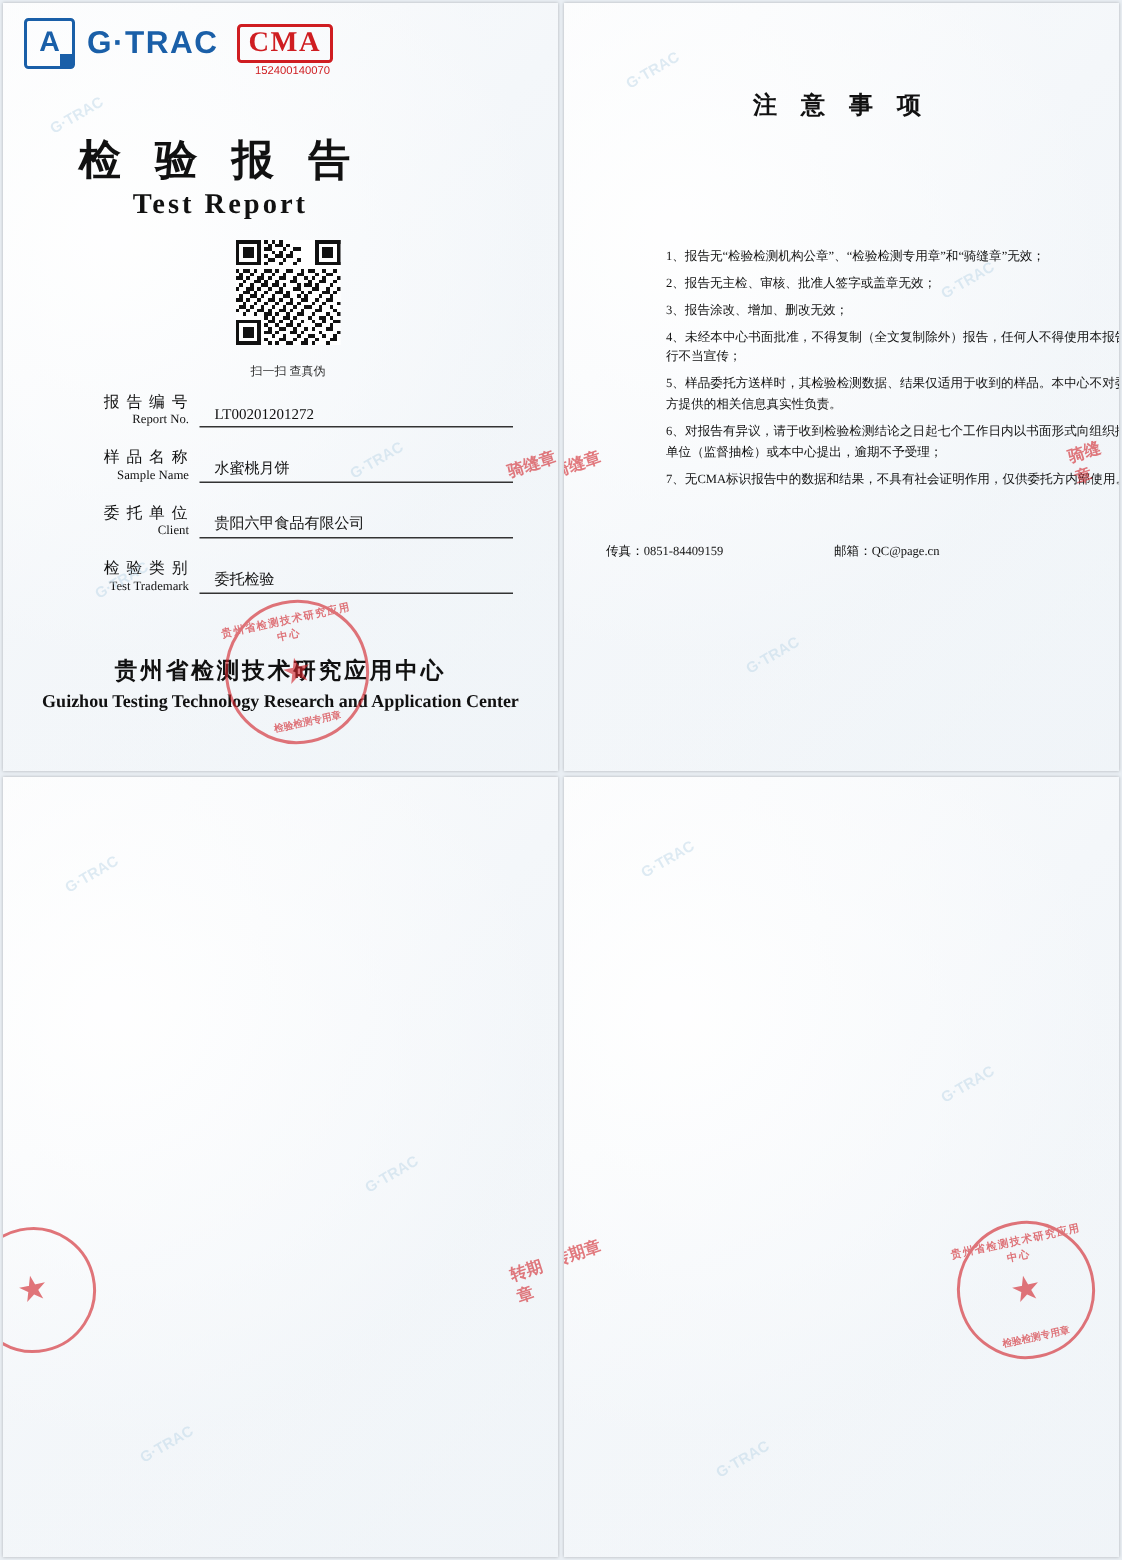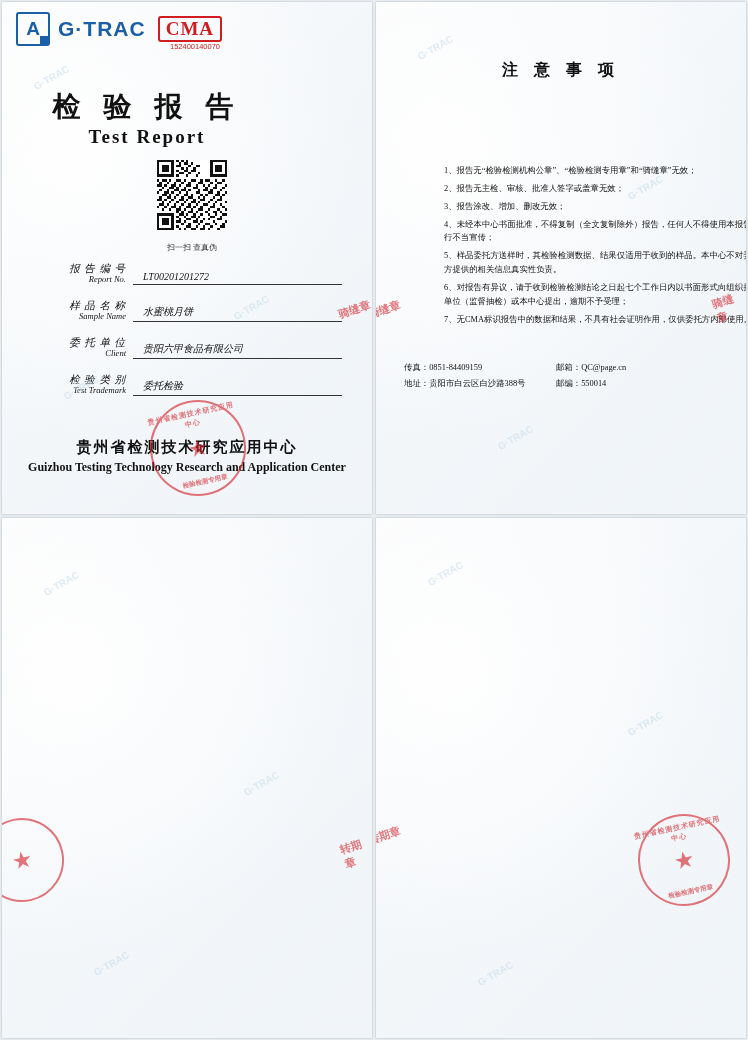--- a/index.html
+++ b/index.html
@@ -65,21 +65,21 @@
 
   
   .qr-wrap{position:absolute;left:155px;top:158px;width:70px;height:70px;}
   .qr{width:70px;height:70px;display:block;}
   .qr-cap{
     position:absolute;left:140px;top:240px;width:100px;text-align:center;
     font-size:8px;color:#333;
   }
 
   
-  .fields{position:absolute;left:40px;top:256px;width:300px;font-style:italic;}
+  .fields{position:absolute;left:40px;top:256px;width:300px;}
   .frow{display:flex;align-items:flex-end;margin-bottom:10px;}
   .flabel{width:84px;text-align:right;padding-right:7px;line-height:1.15;flex:none;}
   .flabel .cn{display:block;font-size:10.5px;color:#111;letter-spacing:1px;}
   .flabel .en{display:block;font-size:8.5px;color:#111;}
   .fval{
     flex:1;border-bottom:1px solid #333;font-size:10px;color:#111;
     padding:0 0 2px 10px;min-height:24px;display:flex;align-items:flex-end;
   }
 
   
@@ -455,24 +455,20 @@
     <li>5、样品委托方送样时，其检验检测数据、结果仅适用于收到的样品。本中心不对委托方提供的相关信息真实性负责。</li>
     <li>6、对报告有异议，请于收到检验检测结论之日起七个工作日内以书面形式向组织抽样单位（监督抽检）或本中心提出，逾期不予受理；</li>
     <li>7、无CMA标识报告中的数据和结果，不具有社会证明作用，仅供委托方内部使用。</li>
   </ul>
 
   <div class="contact">
     <div class="crow">
       <div class="c1">传真：0851-84409159</div>
       <div class="c2">邮箱：QC@page.cn</div>
     </div>
-    <div class="crow">
-      <div class="c1">地址：贵阳市白云区白沙路388号</div>
-      <div class="c2">邮编：550014</div>
-    </div>
   </div>
 
   <div class="redtext" style="left:-8px;top:300px;">骑缝章</div>
   <div class="redtext" style="left:338px;top:290px;">骑缝章</div>
 
   <div class="wm" style="left:40px;top:40px;">G·TRAC</div>
   <div class="wm" style="left:250px;top:180px;">G·TRAC</div>
   <div class="wm" style="left:120px;top:430px;">G·TRAC</div>
 </div>
 

